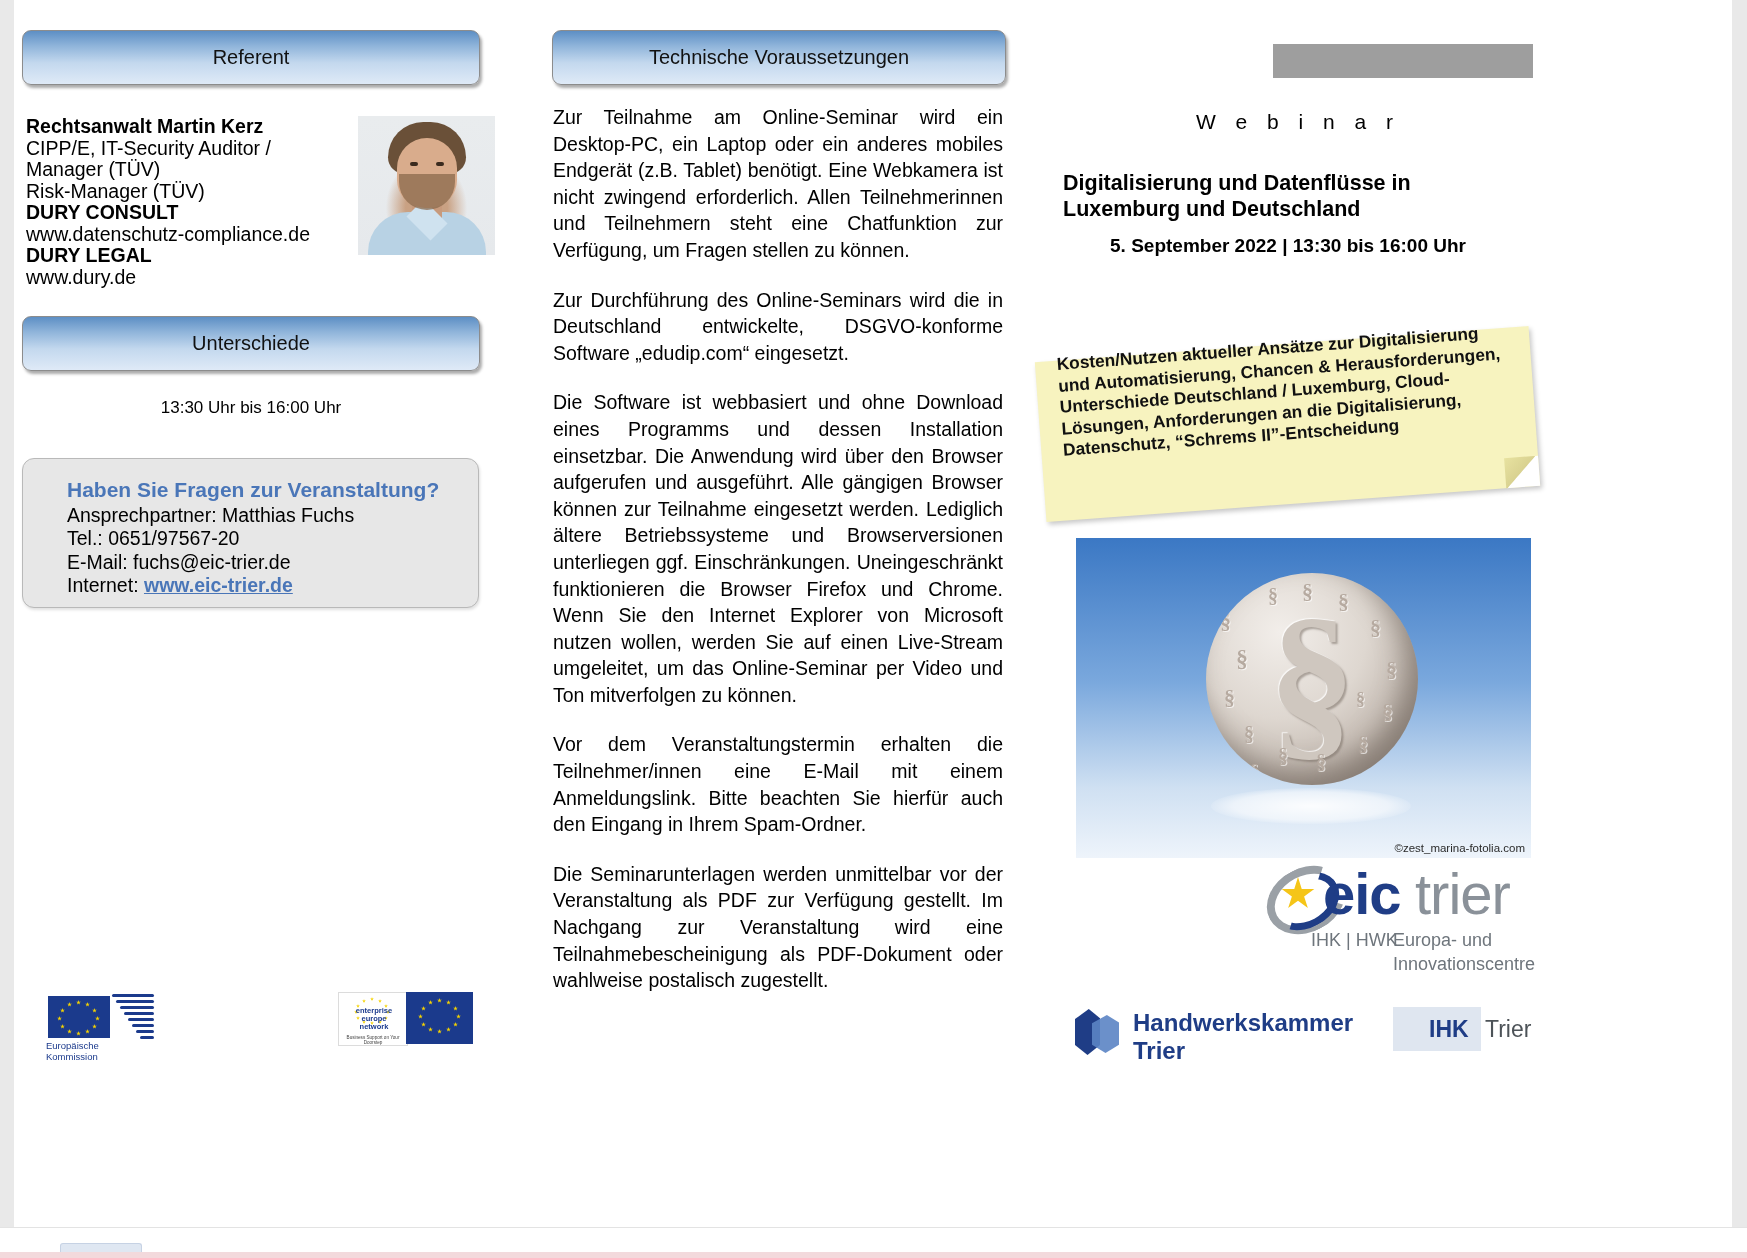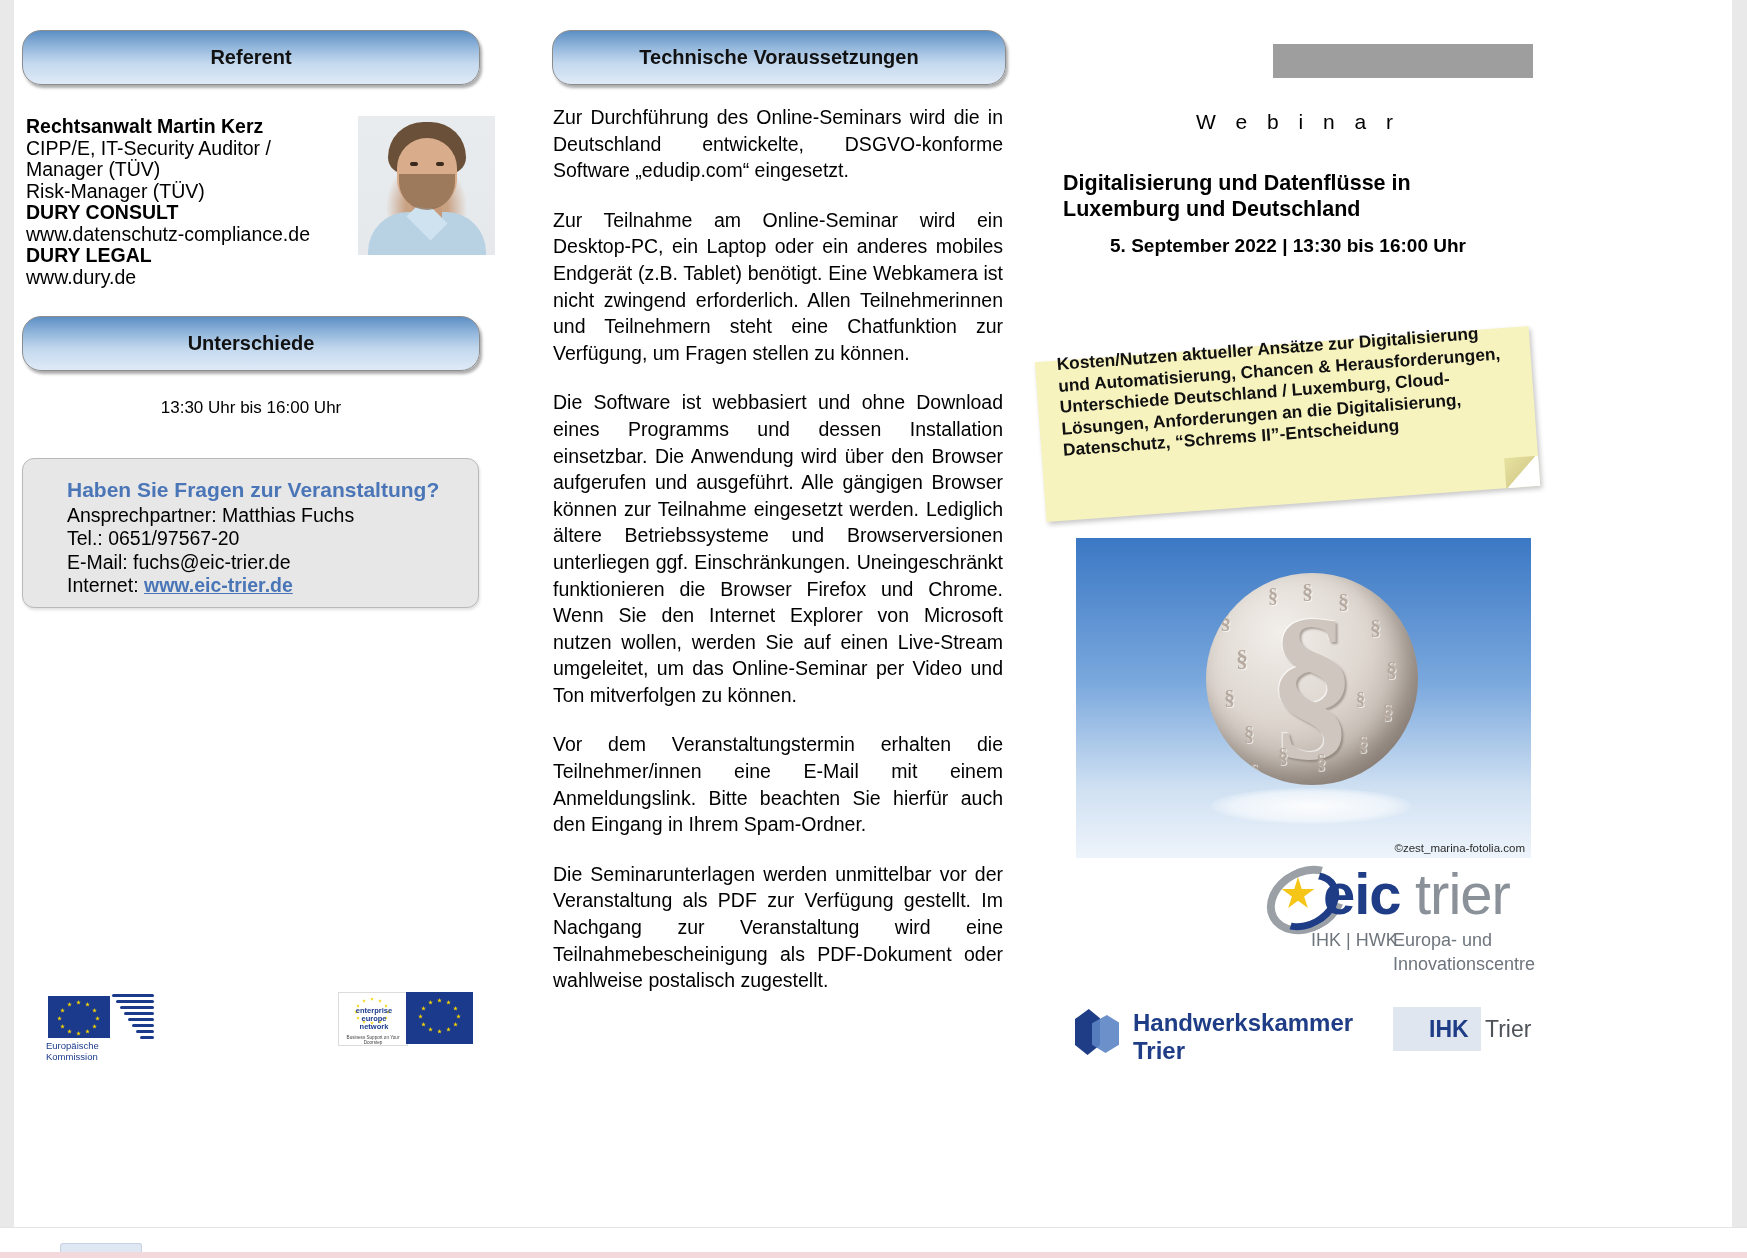--- a/index.html
+++ b/index.html
@@ -12,25 +12,25 @@
 
   
   .gutter-left{position:absolute;left:0;top:0;width:14px;height:1258px;background:#e9e9e9;}
   .gutter-right{position:absolute;right:0;top:0;width:15px;height:1258px;background:#e9e9e9;}
   .bottom-strip{position:absolute;left:0;bottom:0;width:1747px;height:30px;background:#ffffff;border-top:1px solid #e3e3e3;}
   .bottom-strip .pinkline{position:absolute;left:0;bottom:0;width:1747px;height:6px;background:#f3d9dc;}
   .bottom-strip .tab{position:absolute;left:60px;bottom:0;width:80px;height:14px;background:#dfe7f2;border:1px solid #c6d2e4;border-bottom:none;border-radius:3px 3px 0 0;}
 
   
   .bar{
-    position:absolute;border:1px solid #8c8c8c;border-radius:19px;
+    position:absolute;border:1px solid #8c8c8c;border-radius:9px;
     background:linear-gradient(to bottom,#5d8fc4 0%,#8fb4da 28%,#c3d8ee 60%,#dfeaf7 100%);
     box-shadow:2px 3px 3px rgba(0,0,0,0.33);
     display:flex;align-items:center;justify-content:center;
-    font-weight:bold;font-size:20px;color:#111;
+    font-weight:normal;font-size:20px;color:#111;
   }
   .referent-bar{left:22px;top:30px;width:456px;height:53px;}
   .veranst-bar{left:22px;top:316px;width:456px;height:53px;}
 
   .speaker{position:absolute;left:26px;top:116px;width:470px;font-size:19.5px;line-height:21.5px;}
   .speaker .b{font-weight:bold;}
   .speaker-lines{position:absolute;left:0;top:0;width:310px;}
   .portrait{
     position:absolute;left:332px;top:0px;width:137px;height:139px;
     background:
@@ -220,22 +220,22 @@
       <div>E-Mail: fuchs@eic-trier.de</div>
       <div><span>Internet: </span><a href="#">www.eic-trier.de</a></div>
     </div>
   </div>
 
   <div class="bar tech-bar">
     <span>Technische Voraussetzungen</span>
   </div>
 
   <div class="tech-body">
+    <p>Zur Teilnahme am Online-Seminar wird ein Desktop-PC, ein Laptop oder ein anderes mobiles Endgerät (z.B. Tablet) benötigt. Eine Webkamera ist nicht zwingend erforderlich. Allen Teilnehmerinnen und Teilnehmern steht eine Chatfunktion zur Verfügung, um Fragen stellen zu können.</p>
     <p>Zur Durchführung des Online-Seminars wird die in Deutschland entwickelte, DSGVO-konforme Software „edudip.com“ eingesetzt.</p>
-    <p>Zur Teilnahme am Online-Seminar wird ein Desktop-PC, ein Laptop oder ein anderes mobiles Endgerät (z.B. Tablet) benötigt. Eine Webkamera ist nicht zwingend erforderlich. Allen Teilnehmerinnen und Teilnehmern steht eine Chatfunktion zur Verfügung, um Fragen stellen zu können.</p>
     <p>Die Software ist webbasiert und ohne Download eines Programms und dessen Installation einsetzbar. Die Anwendung wird über den Browser aufgerufen und ausgeführt. Alle gängigen Browser können zur Teilnahme eingesetzt werden. Lediglich ältere Betriebssysteme und Browserversionen unterliegen ggf. Einschränkungen. Uneingeschränkt funktionieren die Browser Firefox und Chrome. Wenn Sie den Internet Explorer von Microsoft nutzen wollen, werden Sie auf einen Live-Stream umgeleitet, um das Online-Seminar per Video und Ton mitverfolgen zu können.</p>
     <p>Vor dem Veranstaltungstermin erhalten die Teilnehmer/innen eine E-Mail mit einem Anmeldungslink. Bitte beachten Sie hierfür auch den Eingang in Ihrem Spam-Ordner.</p>
     <p>Die Seminarunterlagen werden unmittelbar vor der Veranstaltung als PDF zur Verfügung gestellt. Im Nachgang zur Veranstaltung wird eine Teilnahmebescheinigung als PDF-Dokument oder wahlweise postalisch zugestellt.</p>
   </div>
 
   <div class="einladung-wrap">
     <div class="einladung-shadow"></div>
   </div>
 
   <div class="webinar">W e b i n a r</div>

